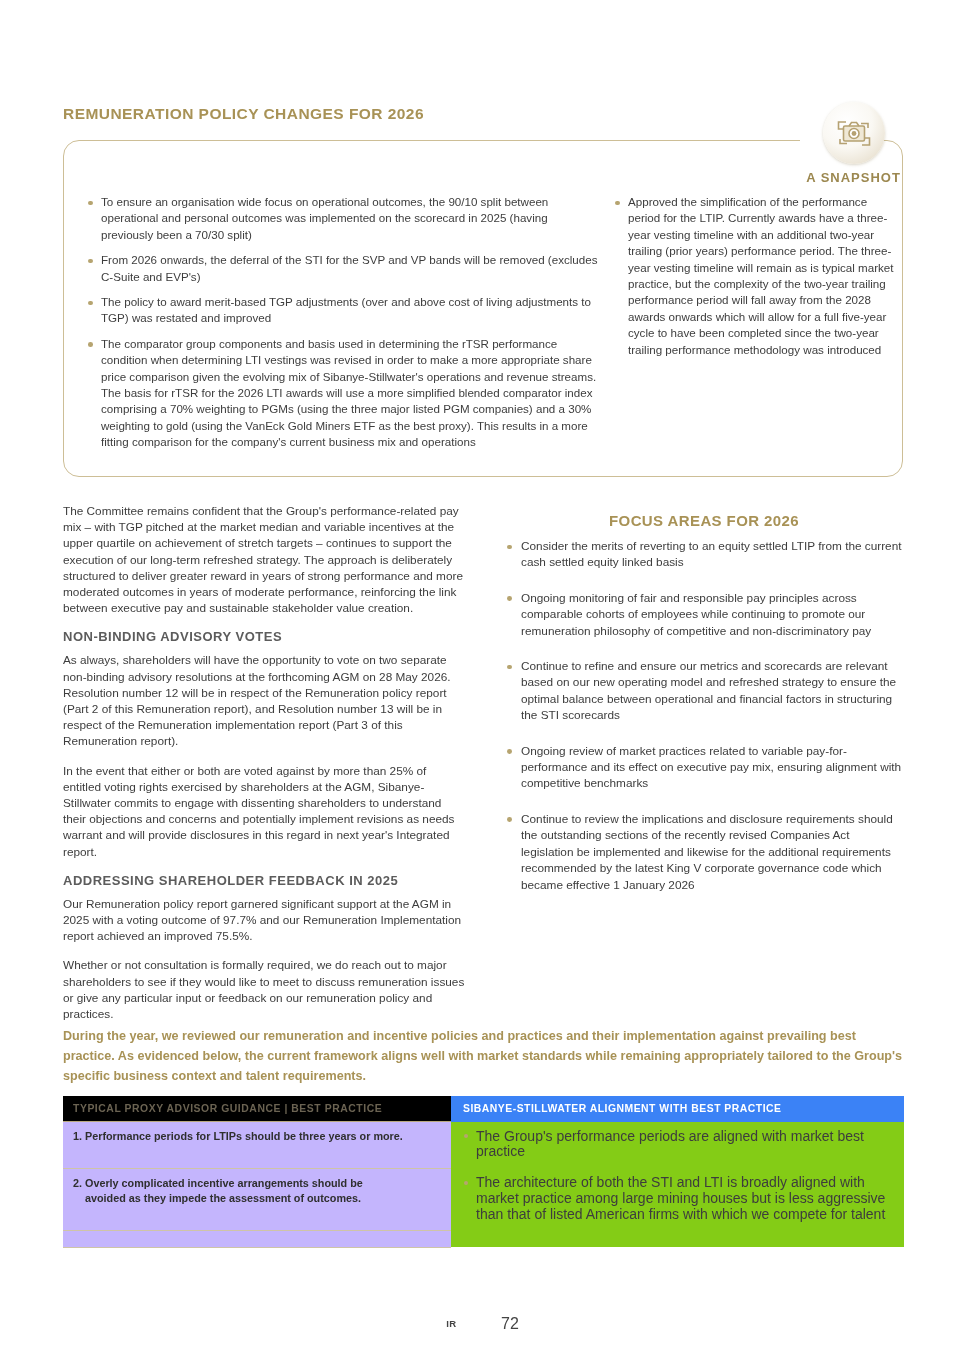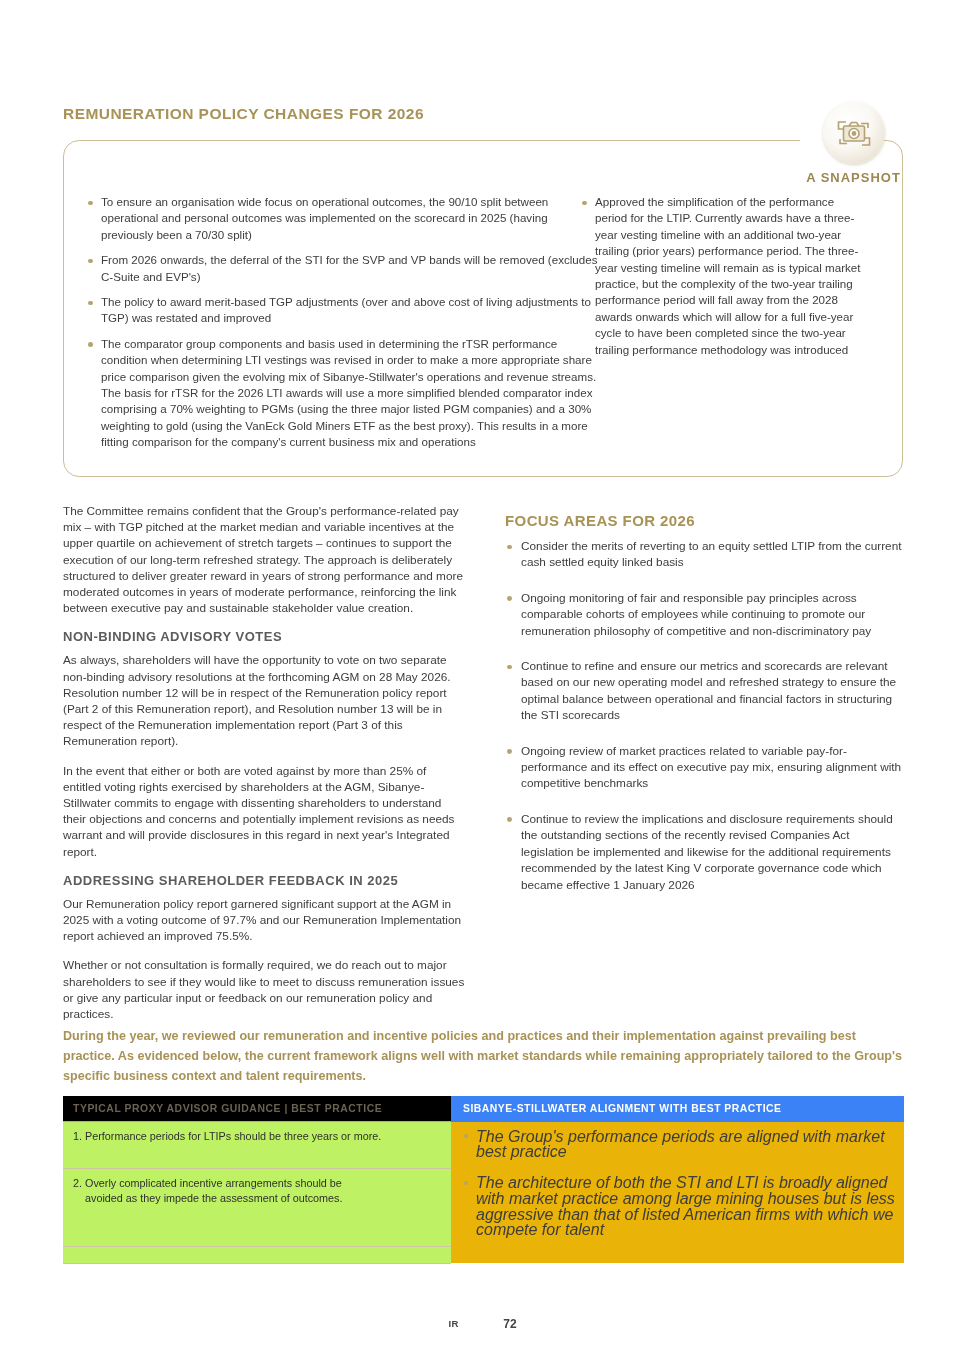--- a/index.html
+++ b/index.html
@@ -120,21 +120,21 @@
     position: absolute;
     left: 86px;
     top: 194px;
     width: 512px;
     font-size: 11.6px;
     line-height: 16.4px;
     color: #3d3d3d;
   }
   .box-col-right {
     position: absolute;
-    left: 580px;
+    left: 613px;
     top: 194px;
     width: 282px;
     font-size: 11.6px;
     line-height: 16.4px;
     color: #3d3d3d;
   }
   .box-col-right > ul > li { margin-bottom: 10px; }
 
   
   .col-left {
@@ -161,20 +161,21 @@
     letter-spacing: 0.5px;
     color: #5c5c5c;
     margin: 9px 0 8px 0;
   }
   .section-heading-gold {
     font-size: 15px;
     font-weight: bold;
     letter-spacing: 0.4px;
     color: #a89256;
     margin: 0 0 9px 0;
+    text-align: center;
   }
   ul.focus {
     list-style: none;
     margin: 0;
     padding: 0;
     font-size: 11.8px;
     line-height: 16.4px;
     color: #3d3d3d;
   }
   ul.focus > li {
@@ -232,37 +233,36 @@
     background: #3b82f6;
     color: #ffffff;
     font-size: 10.4px;
     font-weight: bold;
     letter-spacing: 0.5px;
     text-align: left;
     padding: 7px 10px 7px 12px;
     vertical-align: middle;
   }
   .cmp-table td.g-cell {
-    background: #bef264;
+    background: #c4b5fd;
     color: #2f2f2f;
     font-size: 10.8px;
-    font-weight: normal;
+    font-weight: bold;
     line-height: 15.5px;
     padding: 7px 12px 8px 10px;
     border-bottom: 1px solid #cfc4a6;
     vertical-align: top;
   }
   .cmp-table td.a-cell {
-    background: #eab308;
+    background: #84cc16;
     color: #3d3d3d;
-    font-size: 16px;
+    font-size: 14px;
     line-height: 15.8px;
     padding: 7px 8px 8px 12px;
     vertical-align: top;
-    font-style: italic;
   }
   .cmp-table tr.spacer td.g-cell {
     height: 16px;
     border-bottom: 1px solid #cfc4a6;
     padding: 0;
   }
   .cmp-table tr.spacer td.a-cell { padding: 0; }
   .indent2 { display: block; padding-left: 12px; }
 
   ul.cellbullets {
@@ -294,22 +294,22 @@
     text-align: center;
     color: #444444;
   }
   .footer .ir {
     font-size: 9.5px;
     font-weight: bold;
     letter-spacing: 0.4px;
     vertical-align: middle;
   }
   .footer .pnum {
-    font-size: 12px;
-    font-weight: bold;
+    font-size: 16px;
+    font-weight: normal;
     margin-left: 40px;
     vertical-align: middle;
   }
 </style>
 </head>
 <body>
 
 <div class="page">
 
   <div class="main-heading">REMUNERATION POLICY CHANGES FOR 2026</div>

